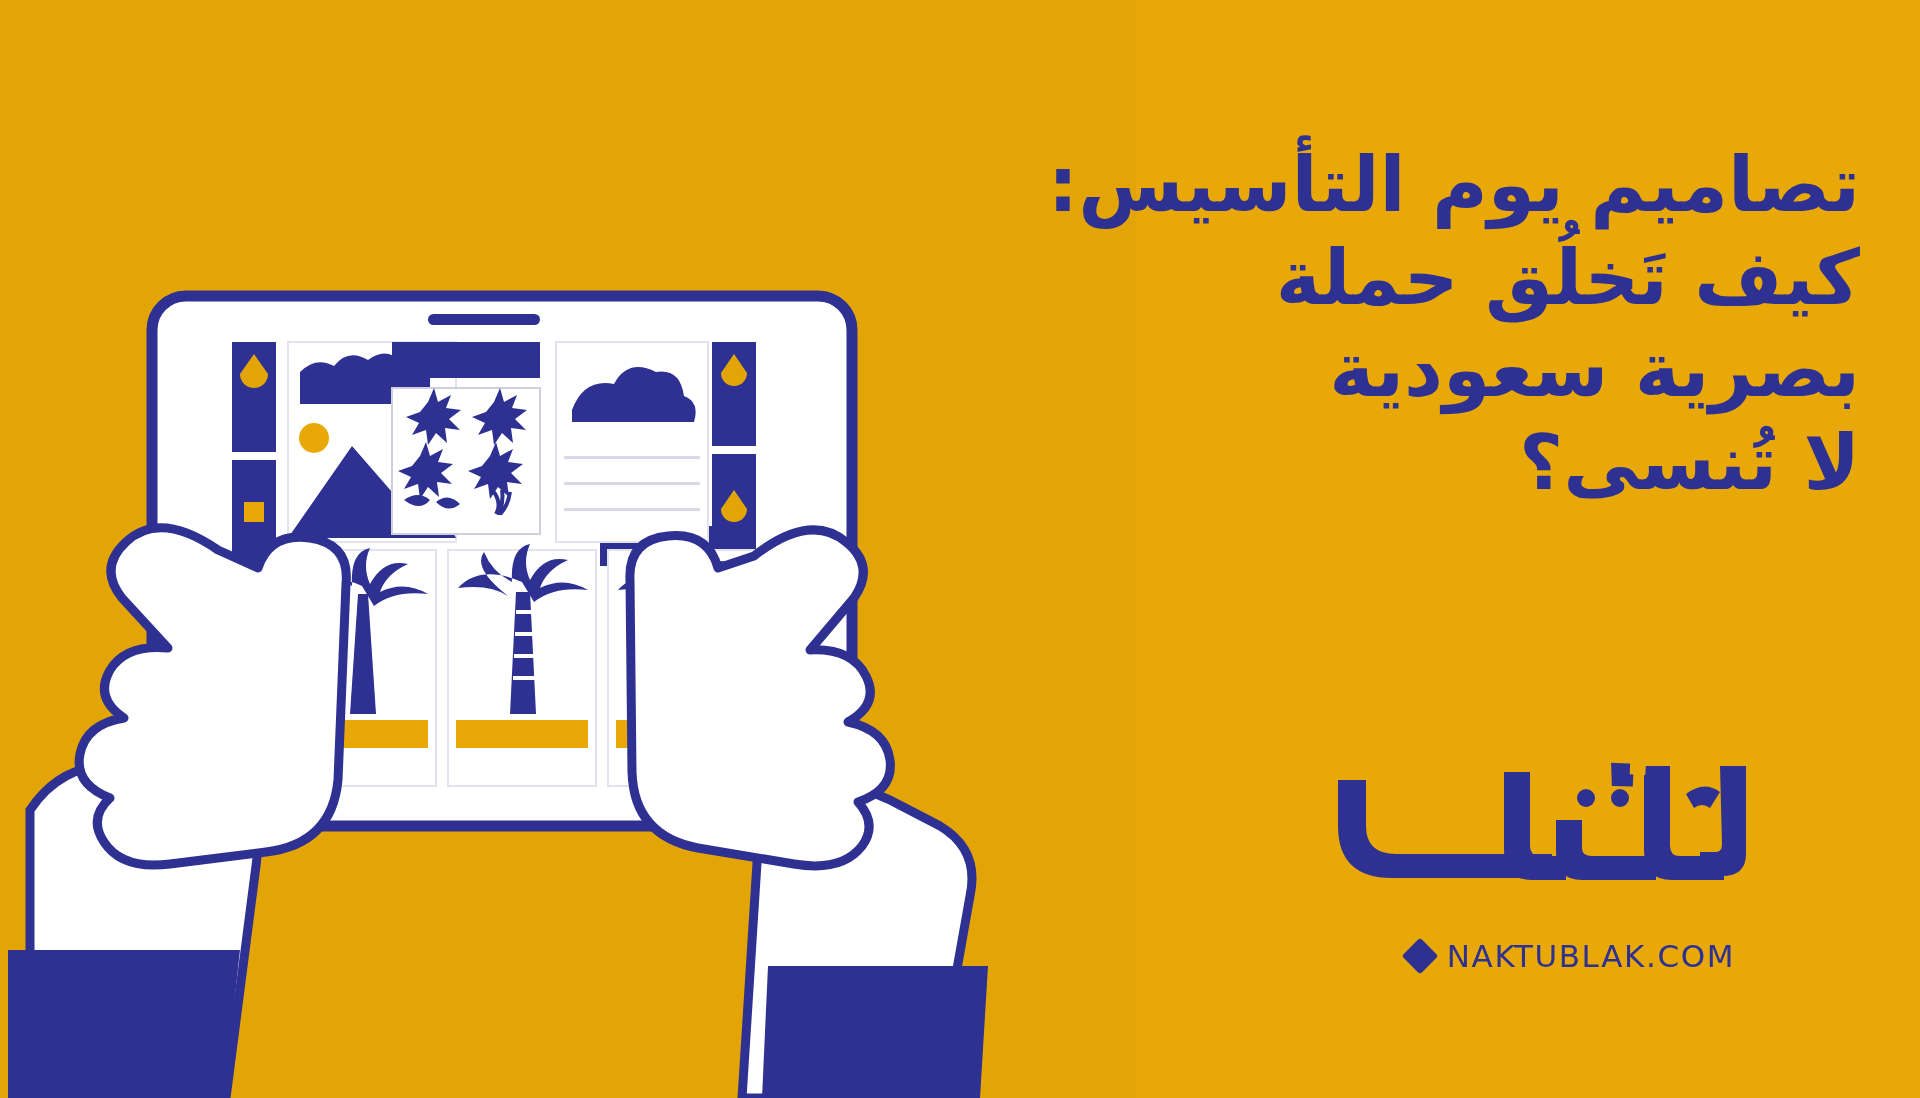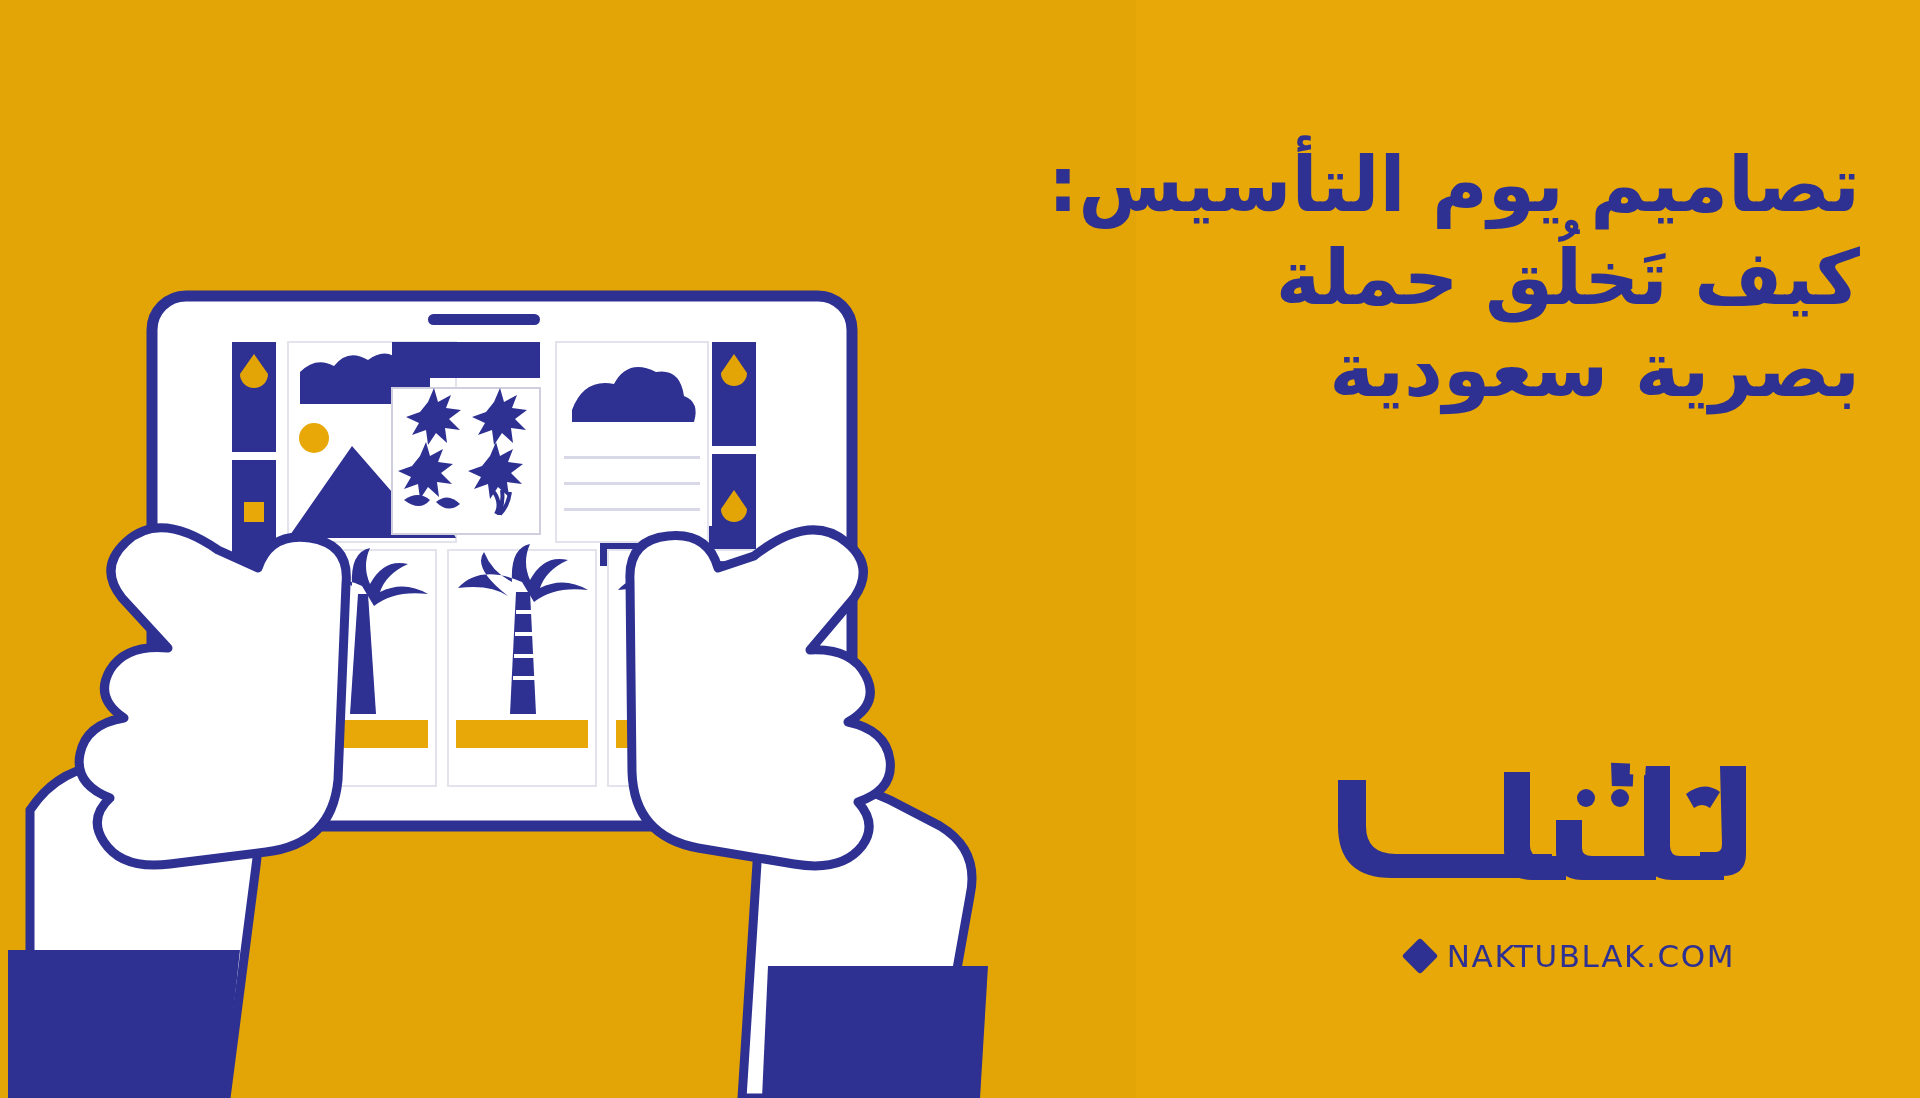--- a/index.html
+++ b/index.html
@@ -172,20 +172,21 @@
         <path d="M218 300 q-58 -40 -92 -8 q-28 26 -4 56 l46 50 q-42 -4 -58 22 q-16 28 14 48 q-38 6 -44 36 q-6 30 30 44 q-22 20 -6 44 q18 28 66 22 l96 -12 q66 -8 72 -72 l8 -196 q4 -40 -36 -46 q-40 -6 -52 30 Z"></path>
         <path d="M754 306 q56 -44 92 -14 q30 24 8 56 l-44 52 q42 -2 56 26 q14 28 -18 46 q38 8 42 38 q4 30 -32 42 q20 22 4 44 q-20 26 -68 18 l-96 -16 q-64 -12 -66 -76 l-2 -192 q-2 -40 38 -44 q40 -4 50 32 Z"></path>
       </g>
     </svg>
   </div>
 
   <div class="headline">
     <span class="ln">تصاميم يوم التأسيس:</span>
     <span class="ln">كيف تَخلُق حملة</span>
     <span class="ln">بصرية سعودية</span>
+    <span class="ln">لا تُنسى؟</span>
   </div>
 
   <div class="logo-wrap">
     <svg viewBox="0 0 460 140" xmlns="http://www.w3.org/2000/svg" aria-label="naktublak">
       <g fill="#2e3192">
 
         <path d="M430 6 h26 v88 q0 22 -24 22 h-22 v-24 h16 q6 0 6 -8 Z"></path>
         <path d="M396 34 q18 -14 34 -2 l-10 16 q-8 -6 -16 0 Z"></path>
 
         <path d="M354 6 h26 v80 q0 10 10 10 h44 v24 h-52 q-28 0 -28 -30 Z"></path>

